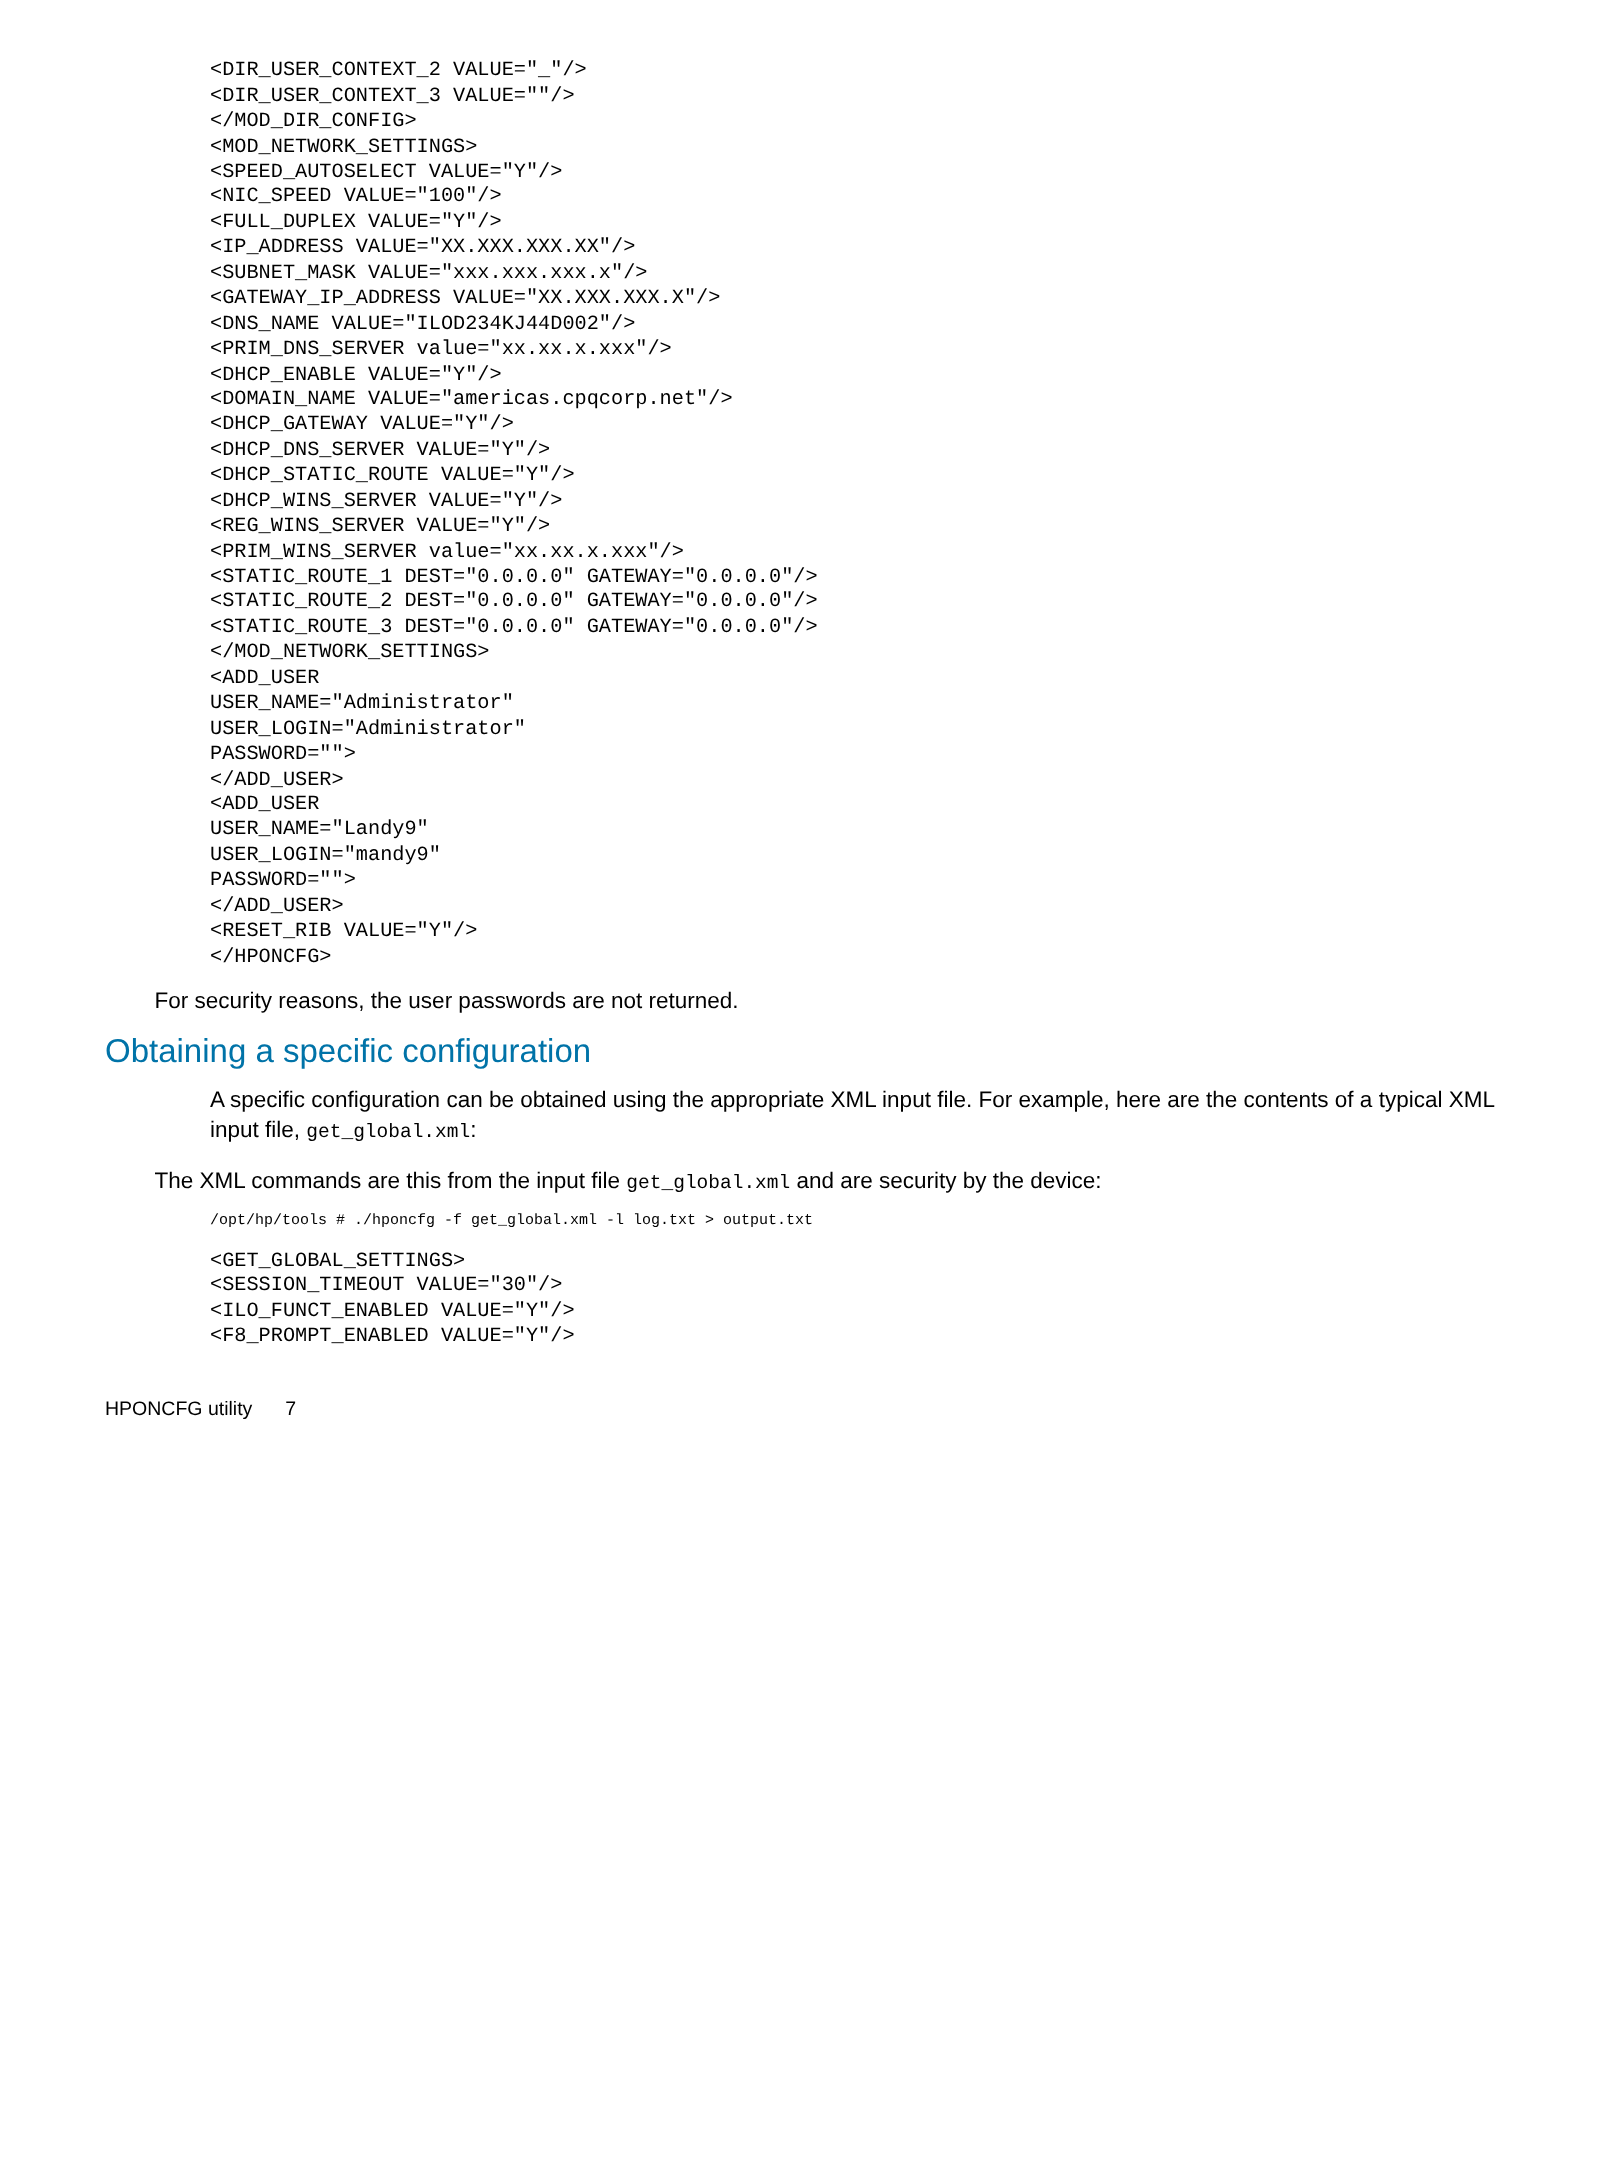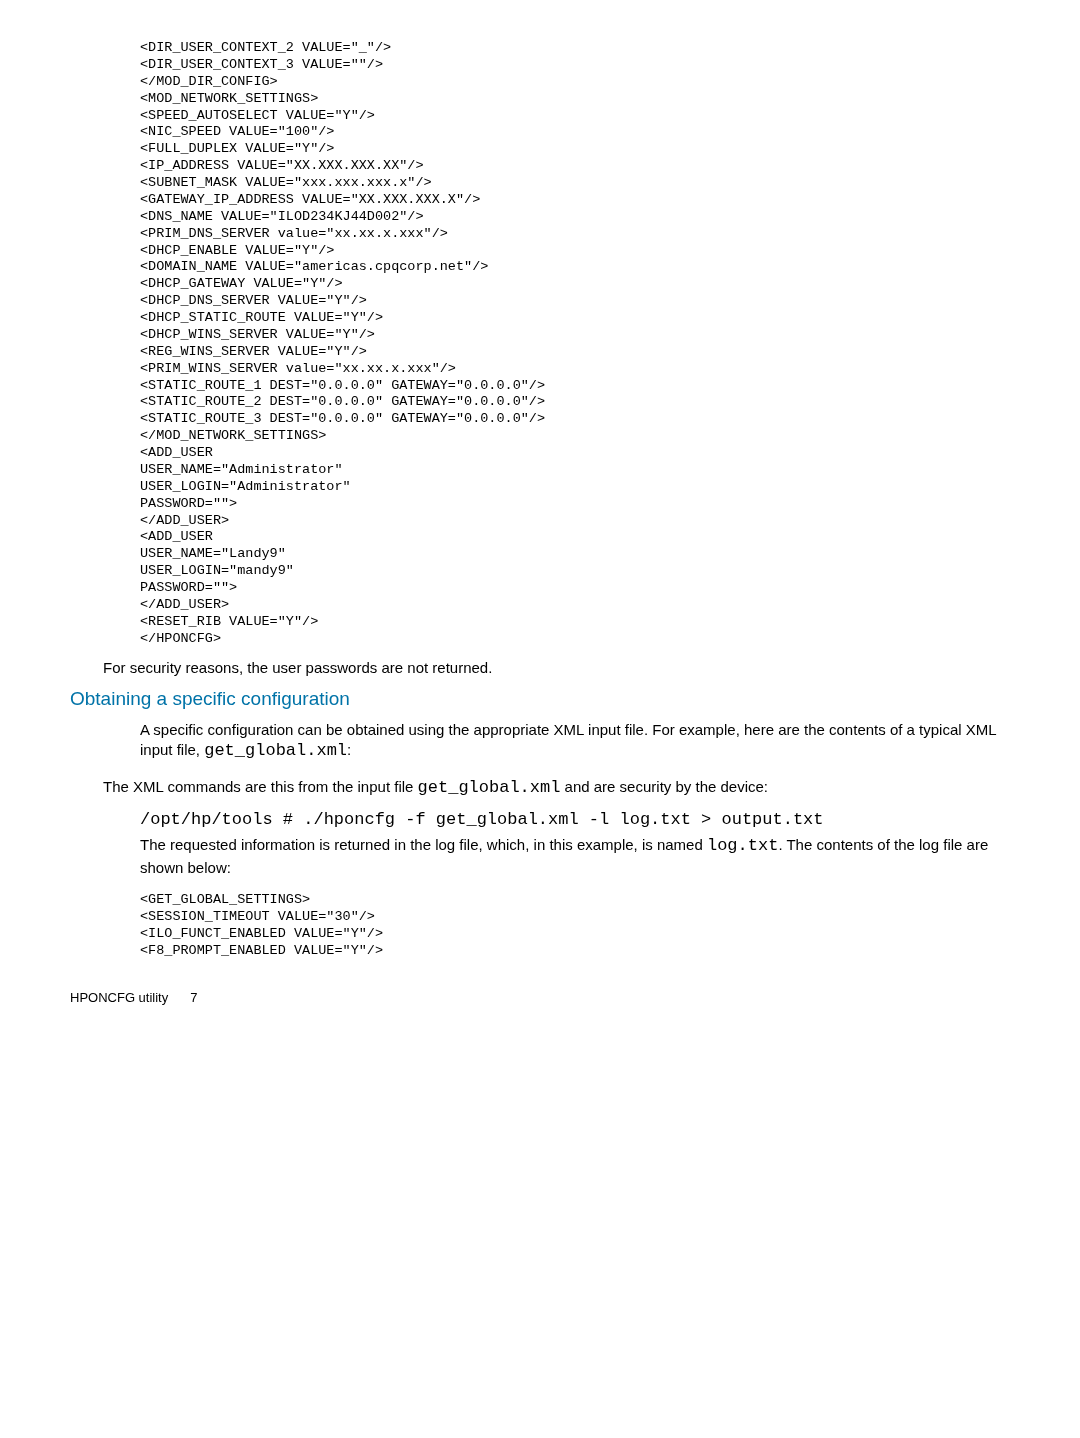--- a/index.html
+++ b/index.html
@@ -18,21 +18,21 @@
     font-family: "Courier New", Courier, monospace;
     font-size: 13.5px;
     white-space: pre;
     line-height: 1.25;
     margin-left: 70px;
     margin-top: 0;
     margin-bottom: 10px;
   }
   .code-inline {
     font-family: "Courier New", Courier, monospace;
-    font-size: 17px;
+    font-size: 13px;
   }
   .body-text {
     font-family: "Futura", "Trebuchet MS", Arial, sans-serif;
     font-size: 15px;
     line-height: 1.35;
     margin-left: 33px;
     margin-top: 4px;
     margin-bottom: 10px;
   }
   .body-text-top {
@@ -41,26 +41,26 @@
     line-height: 1.35;
     margin-left: 70px;
     margin-right: 0;
     margin-top: 4px;
     margin-bottom: 14px;
   }
   h2.section-title {
     font-family: "Futura", "Trebuchet MS", Arial, sans-serif;
     color: #0073a8;
     font-weight: 400;
-    font-size: 19px;
+    font-size: 22px;
     margin: 10px 0 10px 0;
   }
   .standalone-code {
     font-family: "Courier New", Courier, monospace;
-    font-size: 17px;
+    font-size: 10px;
     margin-left: 70px;
     margin-top: 6px;
     margin-bottom: 6px;
   }
   .footer {
     display: flex;
     justify-content: flex-start;
     align-items: baseline;
     gap: 22px;
     margin-top: 30px;
@@ -121,23 +121,20 @@
     <span>A specific configuration can be obtained using the appropriate XML input file. For example, here are the contents of a typical XML input file, </span><span class="code-inline">get_global.xml</span><span>:</span>
   </div>
 
 
   <div class="body-text">
     <span>The XML commands are this from the input file </span><span class="code-inline">get_global.xml</span><span> and are security by the device:</span>
   </div>
 
   <div class="standalone-code">/opt/hp/tools # ./hponcfg -f get_global.xml -l log.txt &gt; output.txt</div>
 
-  <div class="body-text-top">
-    <span>The requested information is returned in the log file, which, in this example, is named </span><span class="code-inline">log.txt</span><span>. The contents of the log file are shown below:</span>
-  </div>
 
   <div class="code-block" style="margin-top:14px;">&lt;GET_GLOBAL_SETTINGS&gt;
 &lt;SESSION_TIMEOUT VALUE="30"/&gt;
 &lt;ILO_FUNCT_ENABLED VALUE="Y"/&gt;
 &lt;F8_PROMPT_ENABLED VALUE="Y"/&gt;</div>
 
   <div class="footer">
     <span>HPONCFG utility</span>
     <span class="page-num">7</span>
   </div>

